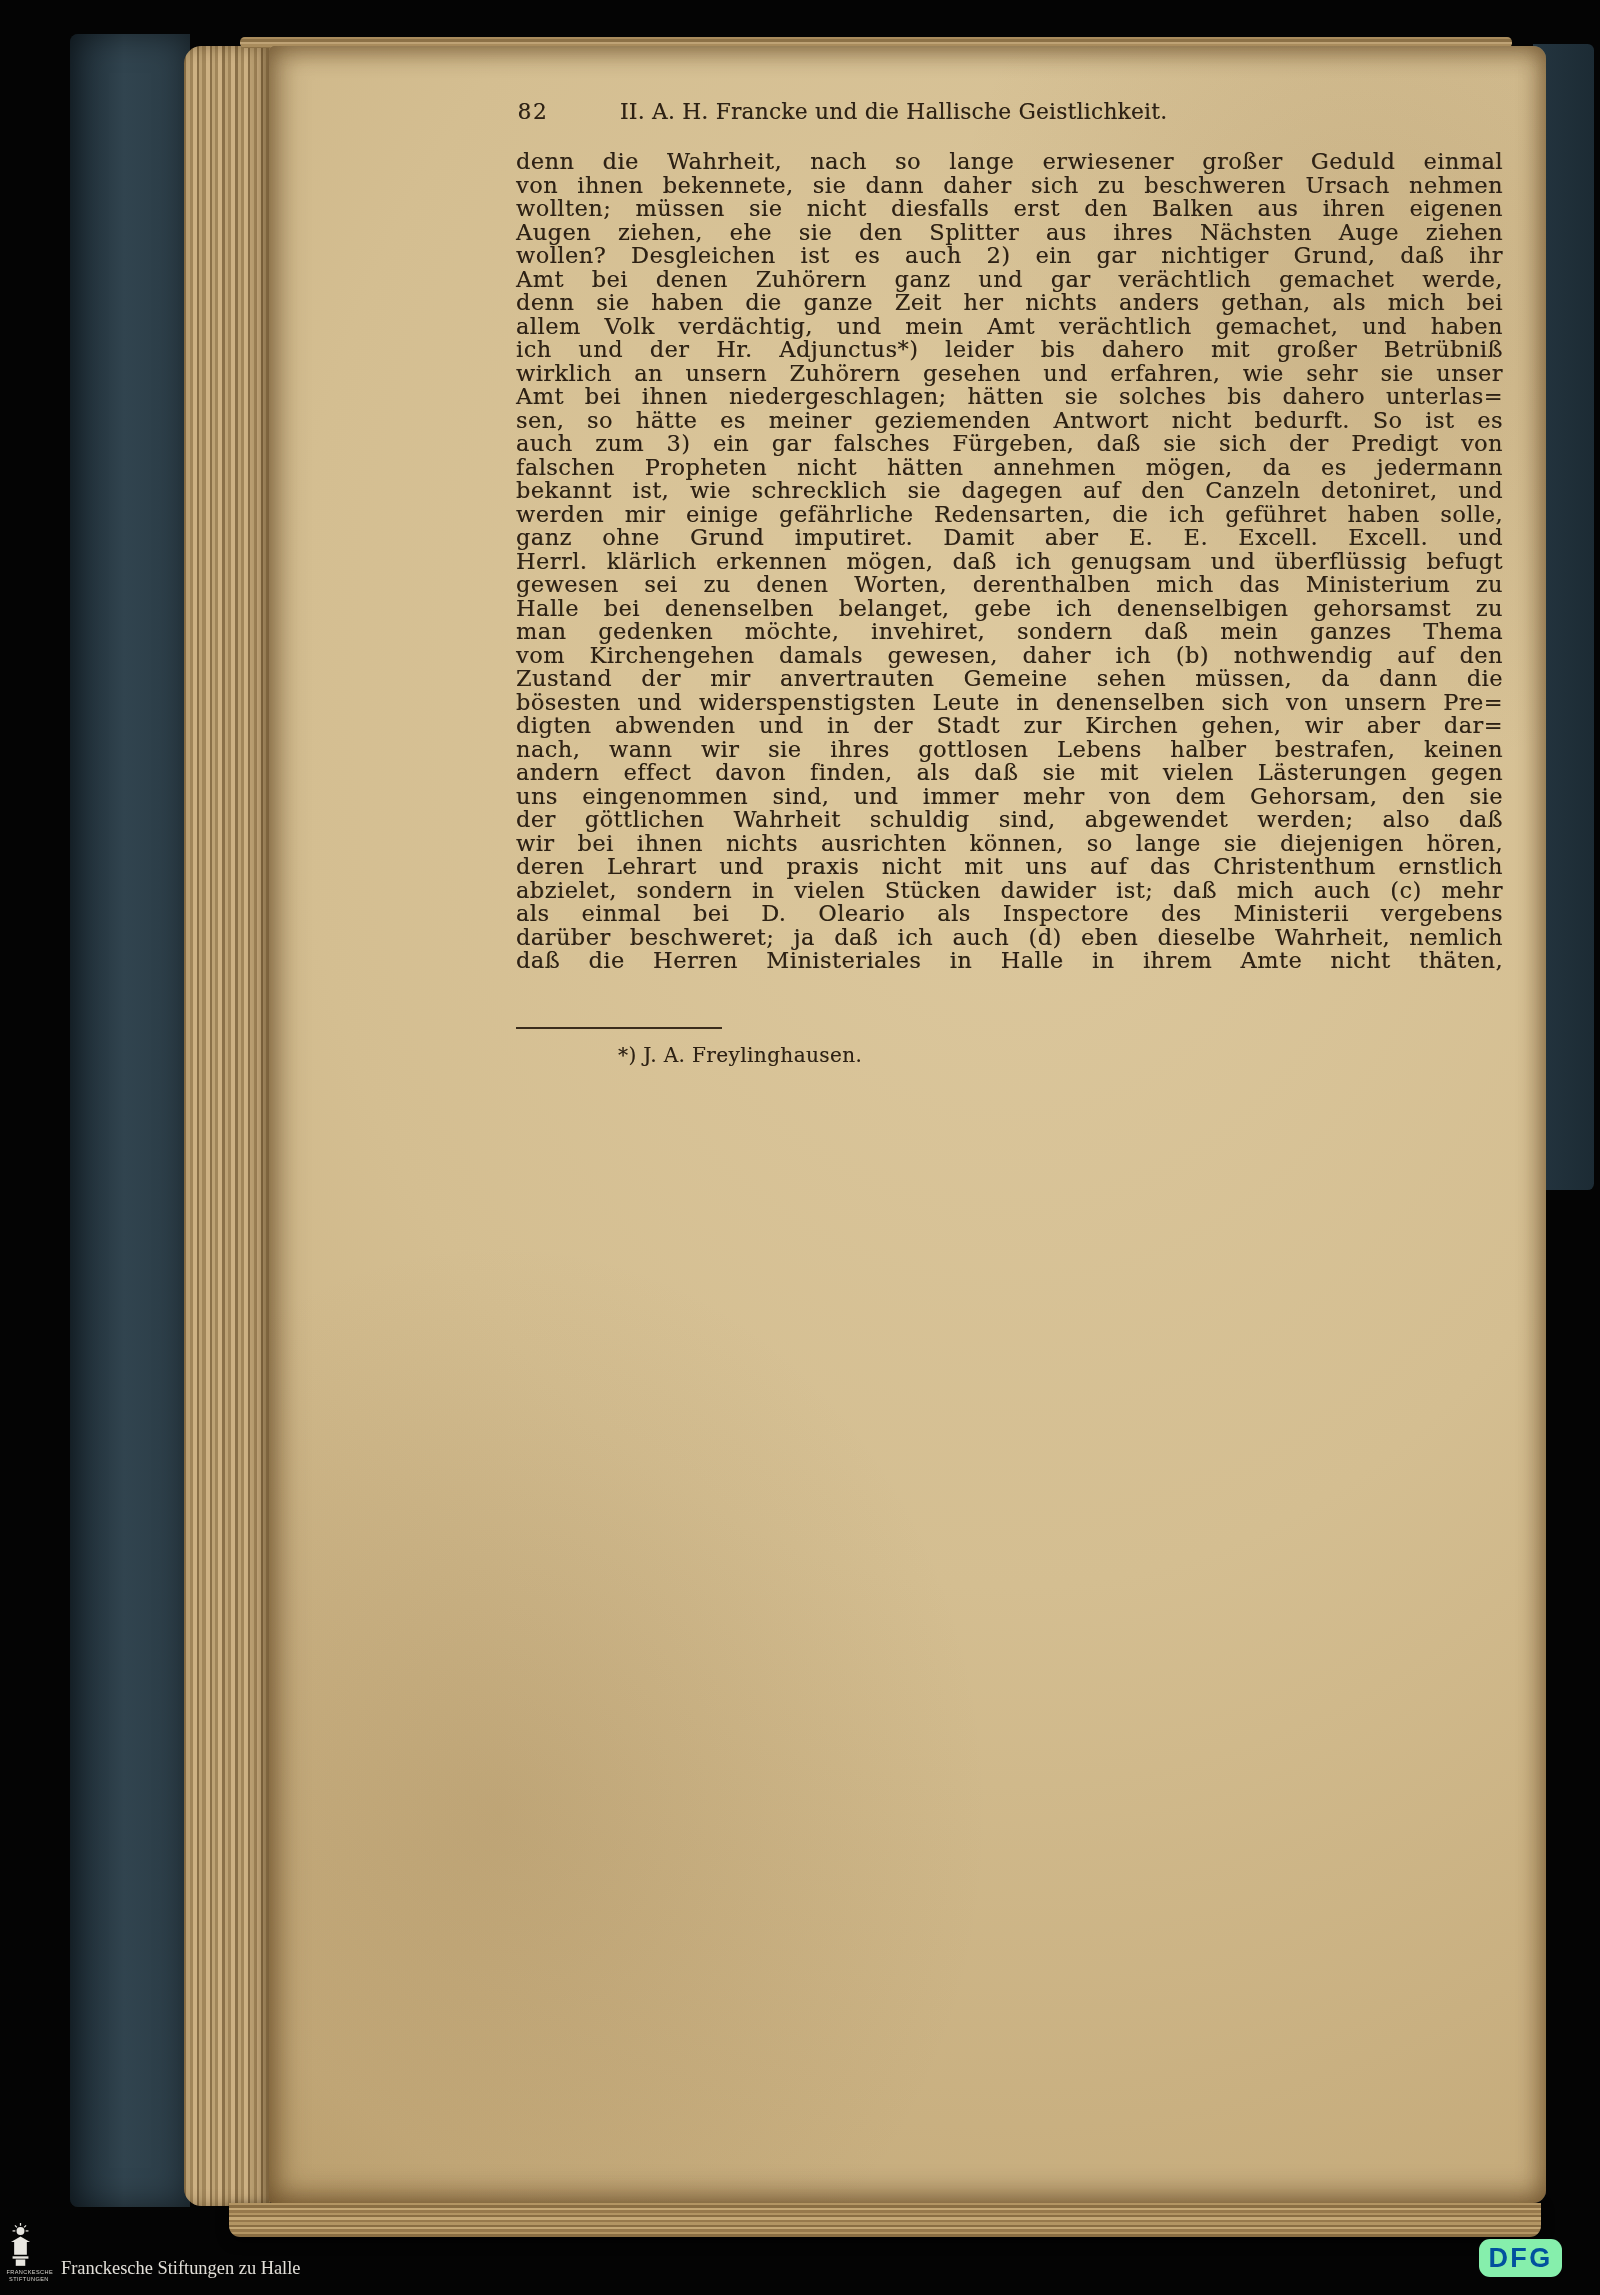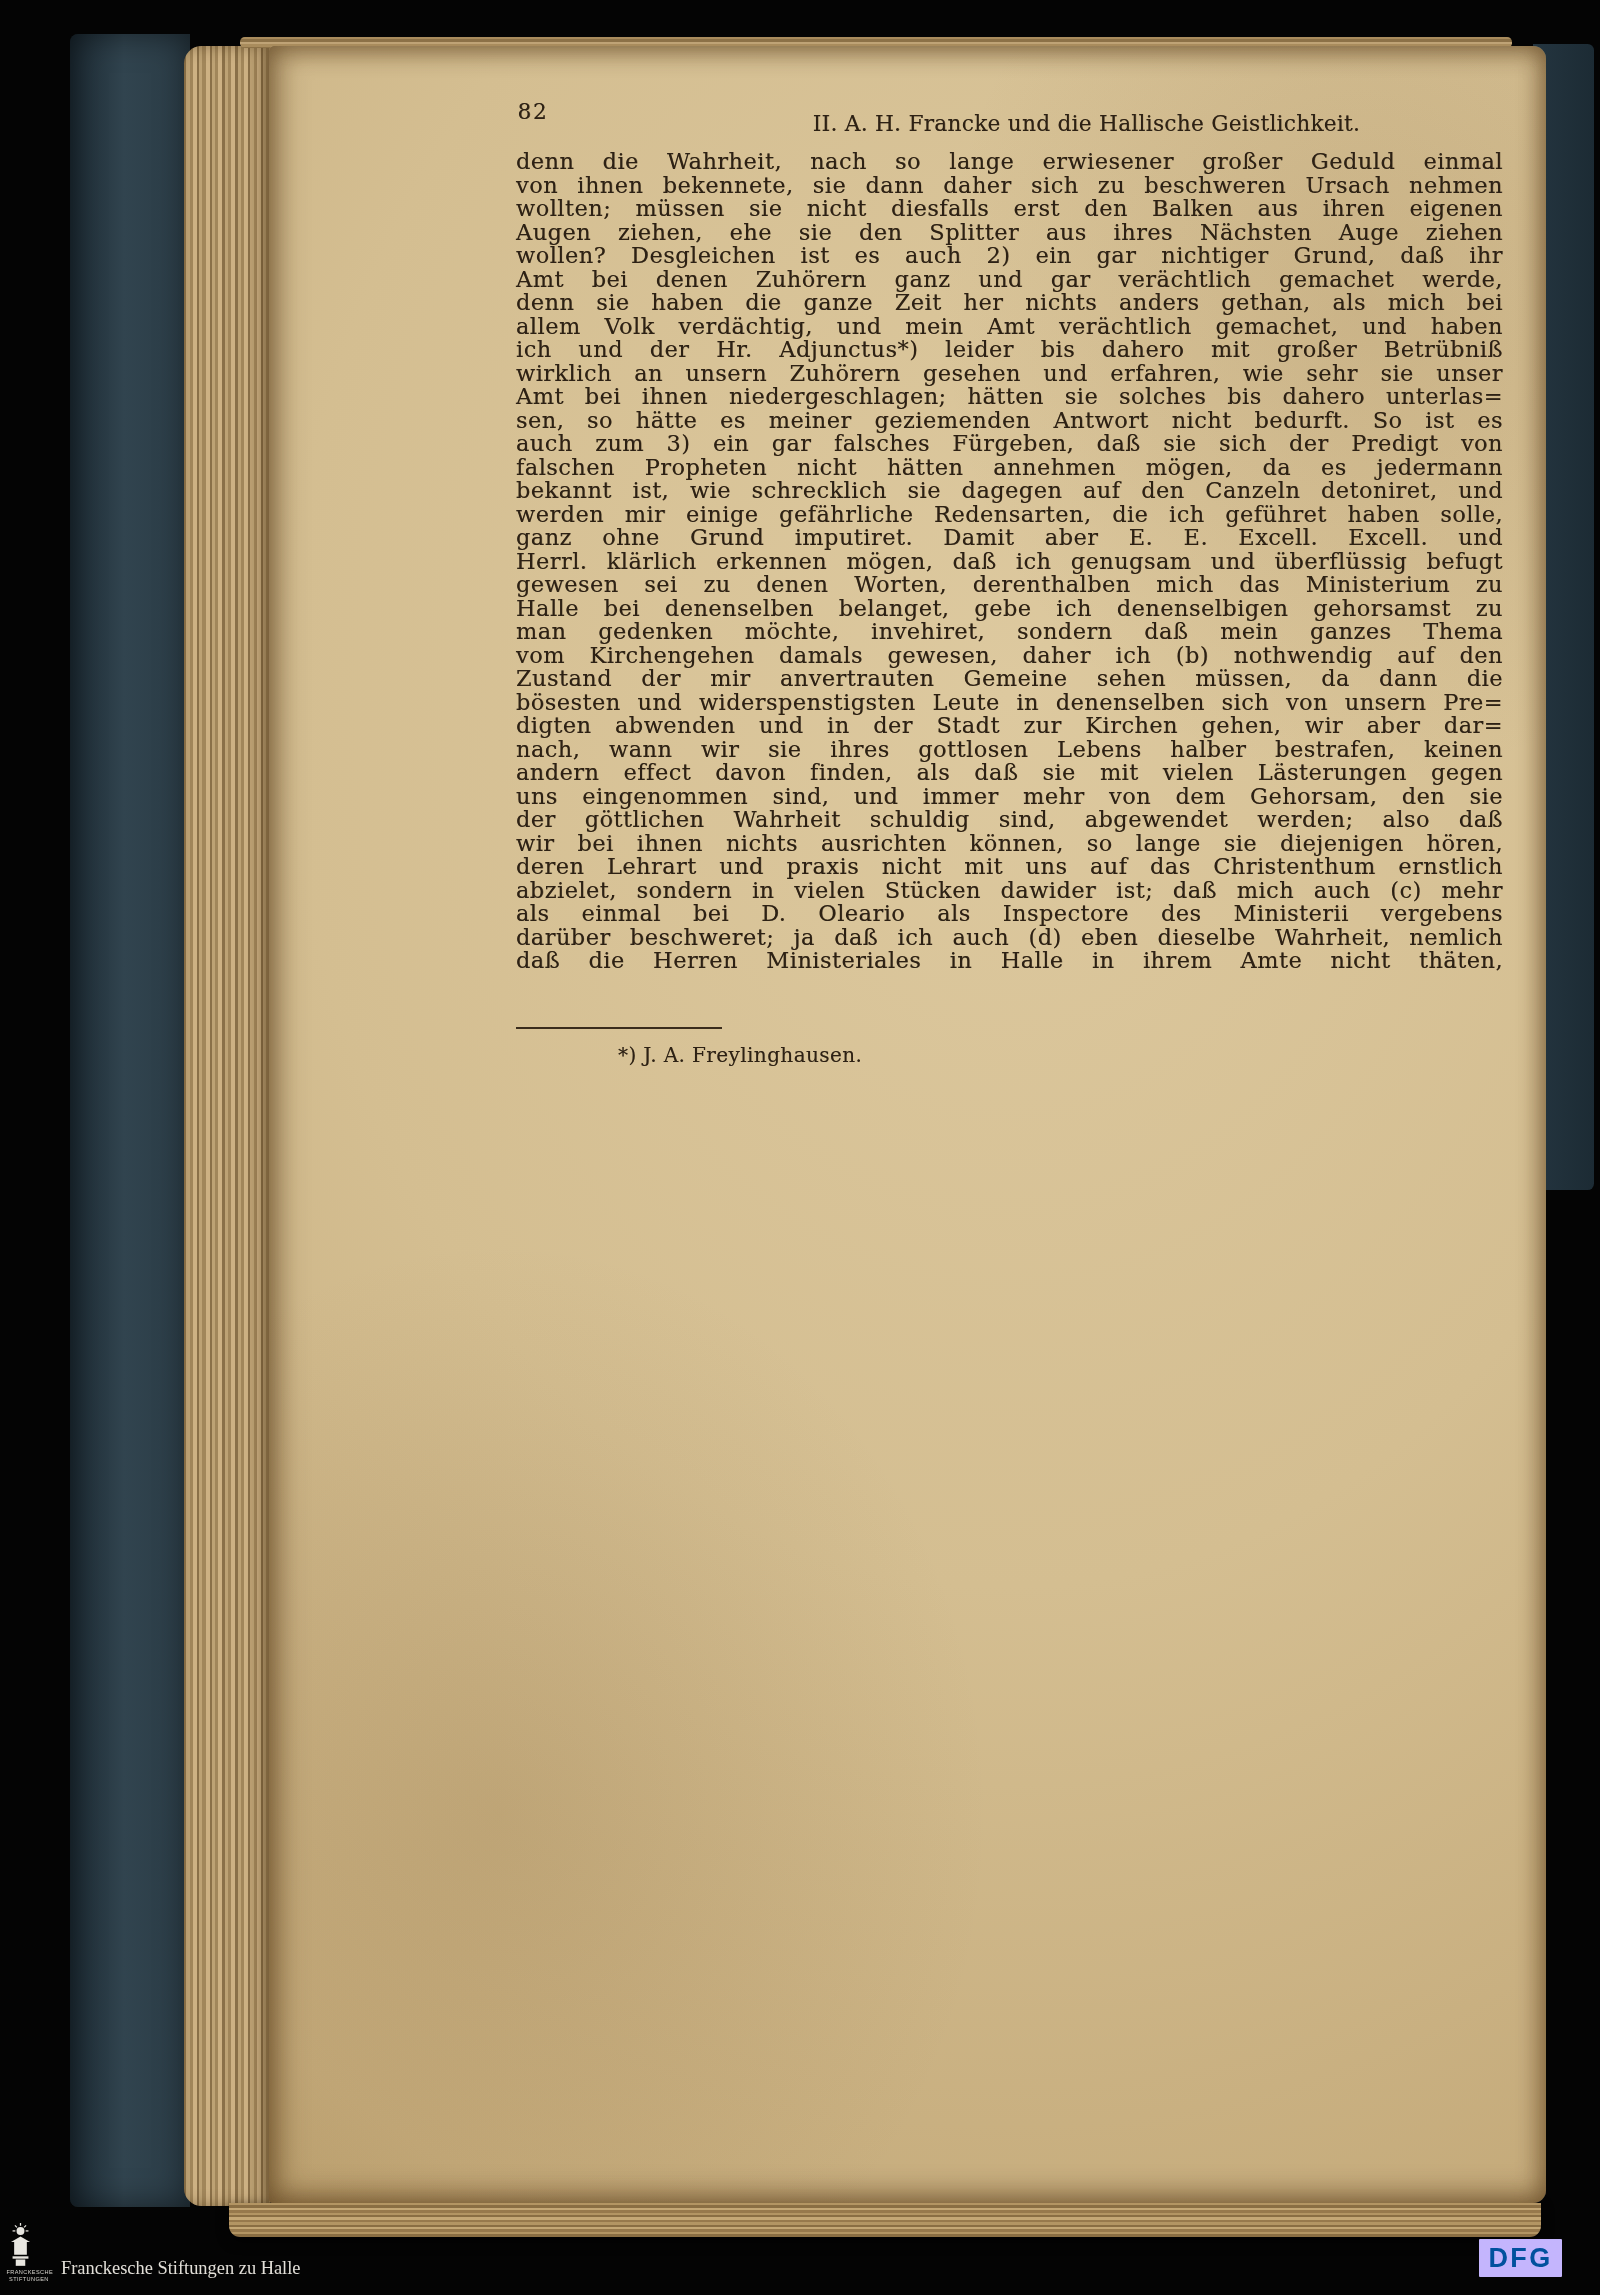--- a/index.html
+++ b/index.html
@@ -66,23 +66,22 @@
 
   
   .ink { color:#2d2114; }
   .header-row {
     position:absolute; left:247px; top:51px; width:989px; height:29px;
     font-size:21.6px; letter-spacing:0.3px;
     text-shadow:0.3px 0.3px 0 rgba(45,33,20,.5);
   }
   .page-number { position:absolute; left:1.6px; top:1.6px; letter-spacing:1.6px; }
   .running-title {
-    position:absolute; left:104px; right:-48px; top:1.6px; text-align:center;
+    position:absolute; left:104px; right:-48px; top:1.6px; text-align:left;
     white-space:nowrap;
-    margin-top:12px;
   }
   .body-text {
     position:absolute; left:247px; top:104px; width:987px;
     font-size:22.4px; letter-spacing:0.5px;
     text-shadow:0.3px 0.3px 0 rgba(45,33,20,.5);
   }
   .body-text .line {
     line-height:23.5px; height:23.5px;
     text-align:justify; text-align-last:justify; text-justify:inter-word;
     white-space:nowrap;
@@ -105,22 +104,22 @@
   .fs-caption {
     font-size:5.6px; color:#d8d6d0; letter-spacing:0.4px; line-height:6.4px;
     width:45px; text-align:center; font-family:"Liberation Sans", sans-serif;
   }
   .library-name {
     color:#e2dfd8; font-size:18.4px; padding-bottom:3.2px;
     font-family:Liberation Serif, serif;
   }
   .dfg-box {
     position:absolute; left:1479px; top:2239px; width:83px; height:38px;
-    background:#c4b5fd; display:flex; align-items:center; justify-content:center;
-    z-index:3; border-radius:1px;
+    background:#86efac; display:flex; align-items:center; justify-content:center;
+    z-index:3; border-radius:11px;
   }
   .dfg-text {
     font-family:"Liberation Sans", sans-serif; font-weight:bold;
     font-size:27px; letter-spacing:2.4px; color:#01519e;
   }
 </style>
 </head>
 <body>
 
 <div class="cover-left"></div>

